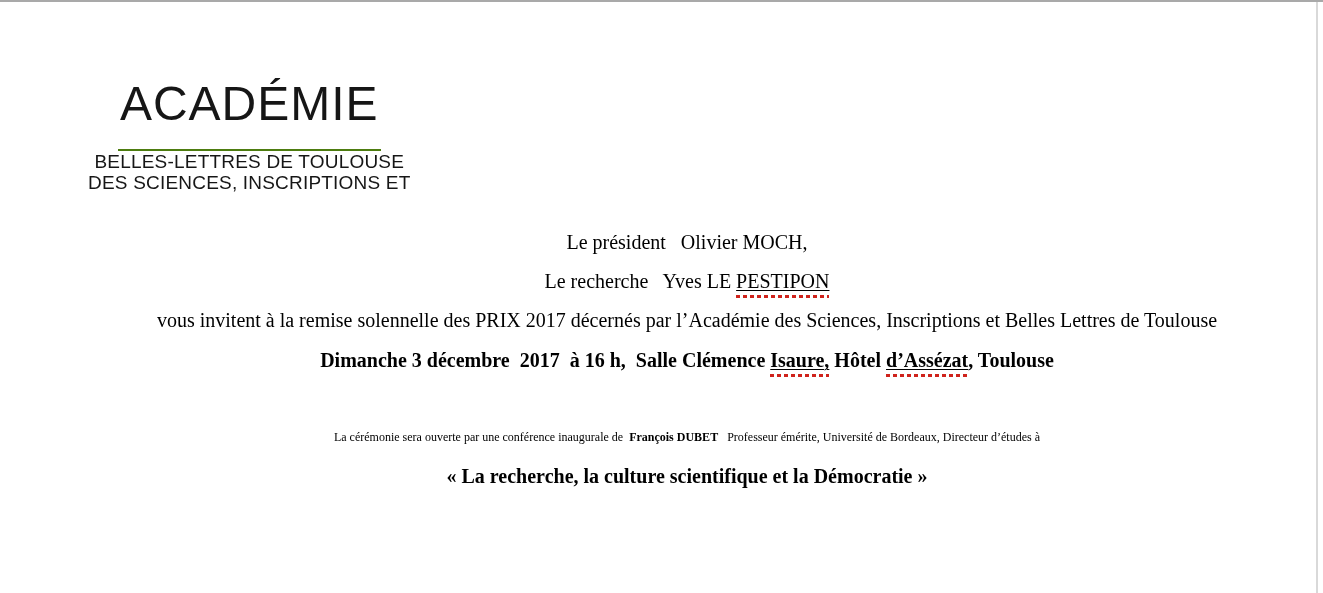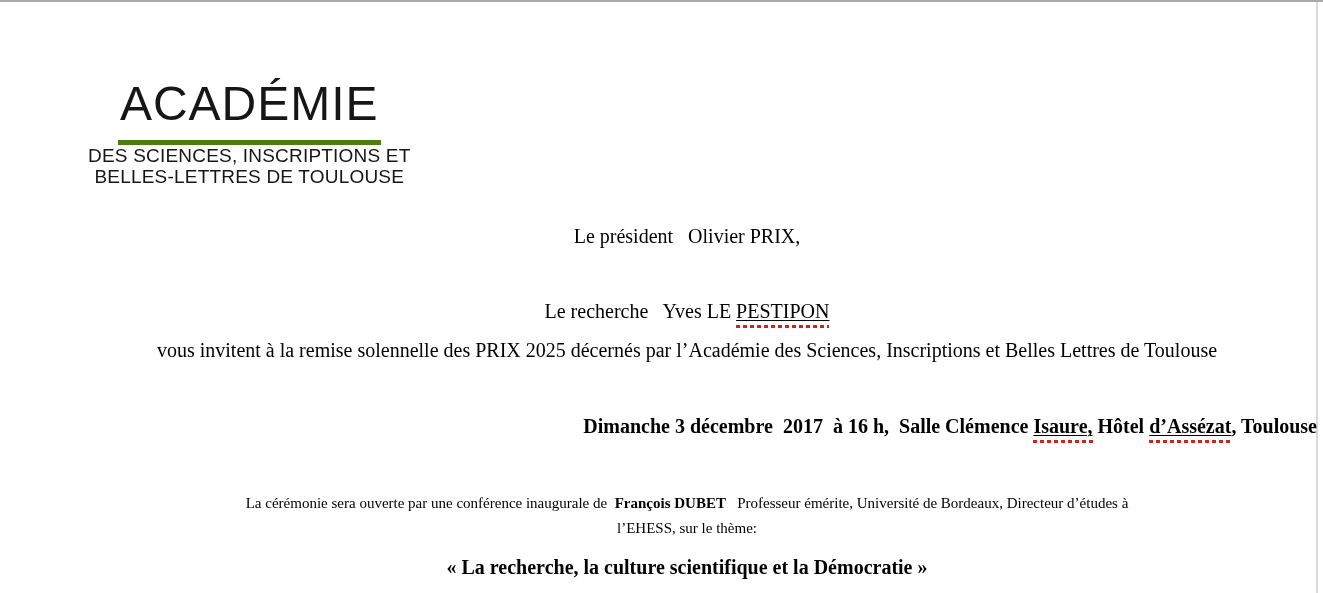--- a/index.html
+++ b/index.html
@@ -41,89 +41,87 @@
     text-align: center;
     font-family: "Liberation Sans", "DejaVu Sans", sans-serif;
     color: #161616;
   }
   .logo-title {
     display: inline-block;
     font-size: 48px;
     line-height: 52px;
     letter-spacing: 1px;
     font-weight: 400;
-    border-bottom: 5px solid #4d7c0f;
-    padding: 0 2px 10px 2px;
+    border-bottom: 2px solid #4d7c0f;
+    padding: 0 2px 19px 2px;
   }
   .logo-sub {
     font-size: 19px;
     line-height: 21px;
     letter-spacing: 0.2px;
     white-space: nowrap;
   }
   .logo-sub:first-of-type { margin-top: 3px; }
   
   .line {
     font-size: 20px;
     line-height: 26px;
     margin: 13px 0 0 0;
     white-space: pre-wrap;
   }
   .line-president { margin-top: 36px; }
   .line-invite    { margin-top: 13px; }
-  .line-event     { margin-top: 14px; font-weight: bold; text-align: right; }
+  .line-event     { margin-top: 14px; font-weight: bold; }
   .ceremony       { margin-top: 52px; }
   .ceremony .cline {
-    font-size: 15px;
+    font-size: 12px;
     line-height: 25px;
     white-space: pre-wrap;
   }
   .line-theme     { font-weight: bold; }
   .b { font-weight: bold; }
   
   .sc {
     display: inline-block;
     text-decoration: underline;
     text-decoration-thickness: 1px;
     text-underline-offset: 2px;
     padding-bottom: 4px;
     margin-bottom: -4px;
     background-image: repeating-linear-gradient(90deg,
       var(--sc-color, #cf231c) 0, var(--sc-color, #cf231c) 4px,
       transparent 4px, transparent 7px);
     background-size: 100% 3px;
     background-position: left bottom;
     background-repeat: no-repeat;
-    margin-top: 36px;
   }
 </style>
 </head>
 <body style="background: rgb(255, 255, 255); color: rgb(0, 0, 0);">
 
 <div class="top-border"></div>
 <div class="page-right-edge"></div>
 
 <div class="content">
 
   <div class="logo">
     <div>
       <span class="logo-title">ACADÉMIE</span>
     </div>
+    <div class="logo-sub">BELLES-LETTRES DE TOULOUSE</div>
     <div class="logo-sub">DES SCIENCES, INSCRIPTIONS ET</div>
-    <div class="logo-sub">BELLES-LETTRES DE TOULOUSE</div>
   </div>
 
-  <div class="line line-president">Le président   Olivier PRIX,</div>
+  <div class="line line-president">Le président   Olivier MOCH,</div>
 
   <div class="line"><span>Le recherche   Yves LE </span><span class="sc">PESTIPON</span></div>
 
-  <div class="line line-invite">vous invitent à la remise solennelle des PRIX 2025 décernés par l’Académie des Sciences, Inscriptions et Belles Lettres de Toulouse</div>
+  <div class="line line-invite">vous invitent à la remise solennelle des PRIX 2017 décernés par l’Académie des Sciences, Inscriptions et Belles Lettres de Toulouse</div>
 
   <div class="line line-event"><span>Dimanche 3 décembre  2017  à 16 h,  Salle Clémence </span><span class="sc">Isaure,</span><span> Hôtel </span><span class="sc">d’Assézat</span><span>, Toulouse</span></div>
 
   <div class="ceremony">
     <div class="cline"><span>La cérémonie sera ouverte par une conférence inaugurale de  </span><span class="b">François DUBET</span><span>   Professeur émérite, Université de Bordeaux, Directeur d’études à</span></div>
-    <div class="cline">l’EHESS, sur le thème:</div>
   </div>
 
   <div class="line line-theme">« La recherche, la culture scientifique et la Démocratie »</div>
 
 </div>
 
 </body></html>

